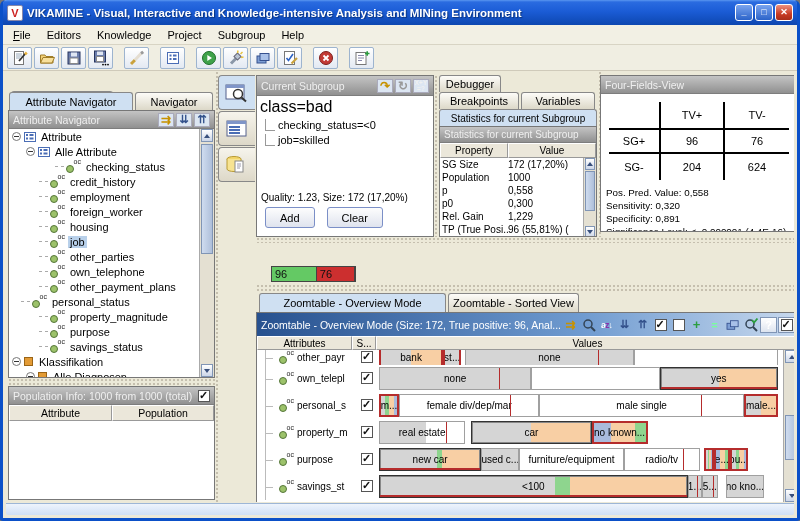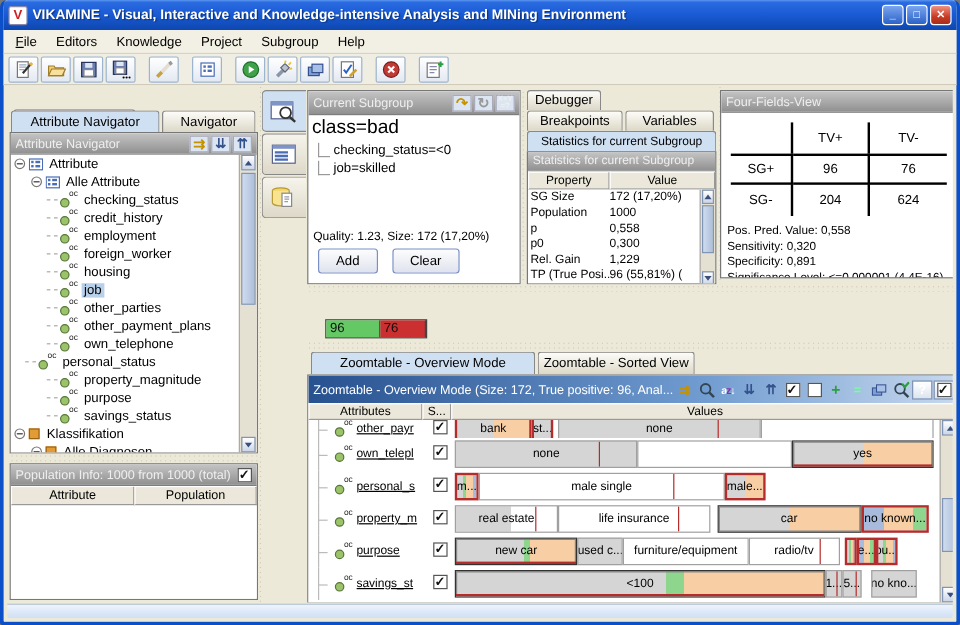--- a/index.html
+++ b/index.html
@@ -89,21 +89,21 @@
   .zhead { height:23px; background:linear-gradient(90deg,#27518f,#6f9bd0 60%,#c8d9ee); color:#fff; font-size:10.5px; display:flex; align-items:center; padding:0 4px; }
   .zhead .ztitle { flex:1; white-space:nowrap; overflow:hidden; }
   .zico { width:17px; height:16px; display:flex; align-items:center; justify-content:center; flex:none; }
   .zico.btnlike { background:linear-gradient(180deg,#fff,#dde4ef); border:1px solid #8095b5; }
   .zrows { position:absolute; left:0; right:16px; top:37px; bottom:0; background:#fff; overflow:hidden; }
   .zrow { display:flex; align-items:center; height:27px; }
   .zrow.partial { height:15px; overflow:hidden; }
   .zconn { width:22px; align-self:stretch; position:relative; flex:none; }
   .zconn::before { content:""; position:absolute; left:8px; top:0; bottom:0; border-left:1px solid #bbb; }
   .zconn::after { content:""; position:absolute; left:8px; top:50%; width:8px; border-top:1px solid #bbb; }
-  .zlabel { width:64px; font-size:10px; white-space:nowrap; overflow:hidden; flex:none;text-decoration:underline; }
+  .zlabel { width:64px; font-size:10px; white-space:nowrap; overflow:hidden; flex:none; }
   .zcheckwrap { width:18px; flex:none; }
   .zvals { flex:1; display:flex; align-items:center; height:23px; margin-right:3px; }
   .seg { height:100%; border:1px solid #a0a0a0; display:flex; align-items:center; justify-content:center; font-size:10px; white-space:nowrap; overflow:hidden; position:relative; }
   .seg-w { background:#fff; }
   .seg-g { background:var(--cellgray); }
   .seg-gw { background:linear-gradient(90deg,var(--cellgray) 55%,#fff 55%); }
   .seg-gp { background:linear-gradient(90deg,var(--cellgray) 50%,var(--peach) 50%); }
   .seg-ggp { background:linear-gradient(90deg,var(--cellgray) 57%,var(--cellgreen) 57%,var(--cellgreen) 62%,var(--peach) 62%); }
   .seg-bp { background:linear-gradient(90deg,var(--cellblue) 32%,var(--peach) 32%,var(--peach) 78%,var(--cellgreen) 78%); }
   .seg-multi { background:linear-gradient(90deg,var(--cellgray) 28%,var(--cellgreen) 28%,var(--cellgreen) 48%,var(--peach) 48%,var(--peach) 84%,var(--cellblue) 84%); }
@@ -315,21 +315,21 @@
                 <g fill="#4a6db5">
                   <rect x="2" y="3" width="2" height="2"></rect>
                   <rect x="2" y="6.5" width="2" height="2"></rect>
                   <rect x="5.5" y="3" width="4" height="2"></rect>
                   <rect x="5.5" y="6.5" width="4" height="2"></rect>
                 </g>
               </svg>
             </span>
             <span class="tlabel">Alle Attribute</span>
           </div>
-          <div class="trow" style="padding-left: 30px;">
+          <div class="trow" style="padding-left: 46px;">
             <span class="leafdash"></span>
             <span class="aicon">
               <i></i>
               <em>oc</em>
             </span>
             <span class="tlabel">checking_status</span>
           </div>
           <div class="trow" style="padding-left: 30px;">
             <span class="leafdash"></span>
             <span class="aicon">
@@ -377,29 +377,29 @@
               <em>oc</em>
             </span>
             <span class="tlabel">other_parties</span>
           </div>
           <div class="trow" style="padding-left: 30px;">
             <span class="leafdash"></span>
             <span class="aicon">
               <i></i>
               <em>oc</em>
             </span>
+            <span class="tlabel">own_telephone</span>
+          </div>
+          <div class="trow" style="padding-left: 30px;">
+            <span class="leafdash"></span>
+            <span class="aicon">
+              <i></i>
+              <em>oc</em>
+            </span>
             <span class="tlabel">other_payment_plans</span>
-          </div>
-          <div class="trow" style="padding-left: 30px;">
-            <span class="leafdash"></span>
-            <span class="aicon">
-              <i></i>
-              <em>oc</em>
-            </span>
-            <span class="tlabel">own_telephone</span>
           </div>
           <div class="trow" style="padding-left: 12px;">
             <span class="leafdash"></span>
             <span class="aicon">
               <i></i>
               <em>oc</em>
             </span>
             <span class="tlabel">personal_status</span>
           </div>
           <div class="trow" style="padding-left: 30px;">
@@ -718,35 +718,35 @@
           <div class="zrow">
             <span class="zconn"></span>
             <span class="aicon">
               <i></i>
               <em>oc</em>
             </span>
             <span class="zlabel">personal_s</span>
             <span class="zcheckwrap"><span class="cb on"></span></span>
             <span class="zvals">
               <span class="seg seg-multi seg-sel" style="width: 5%;">m...</span>
+              <span class="seg seg-w seg-tick" style="width: 35%;">female div/dep/mar</span>
               <span class="seg seg-w seg-tick" style="width: 51%;">male single</span>
               <span class="seg seg-gp seg-sel" style="width: 8.5%;">male...</span>
             </span>
           </div>
           <div class="zrow">
             <span class="zconn"></span>
             <span class="aicon">
               <i></i>
               <em>oc</em>
             </span>
             <span class="zlabel">property_m</span>
             <span class="zcheckwrap"><span class="cb on"></span></span>
             <span class="zvals">
               <span class="seg seg-gw seg-tick" style="width: 21.5%;">real estate</span>
-              <span class="seg seg-w seg-tick" style="width: 31.5%;">life insurance</span>
               <span class="seg seg-empty" style="width: 1.5%;"></span>
               <span class="seg seg-gp seg-outline" style="width: 30%;">car</span>
               <span class="seg seg-bp seg-sel" style="width: 14%;">no known...</span>
             </span>
           </div>
           <div class="zrow">
             <span class="zconn"></span>
             <span class="aicon">
               <i></i>
               <em>oc</em>

